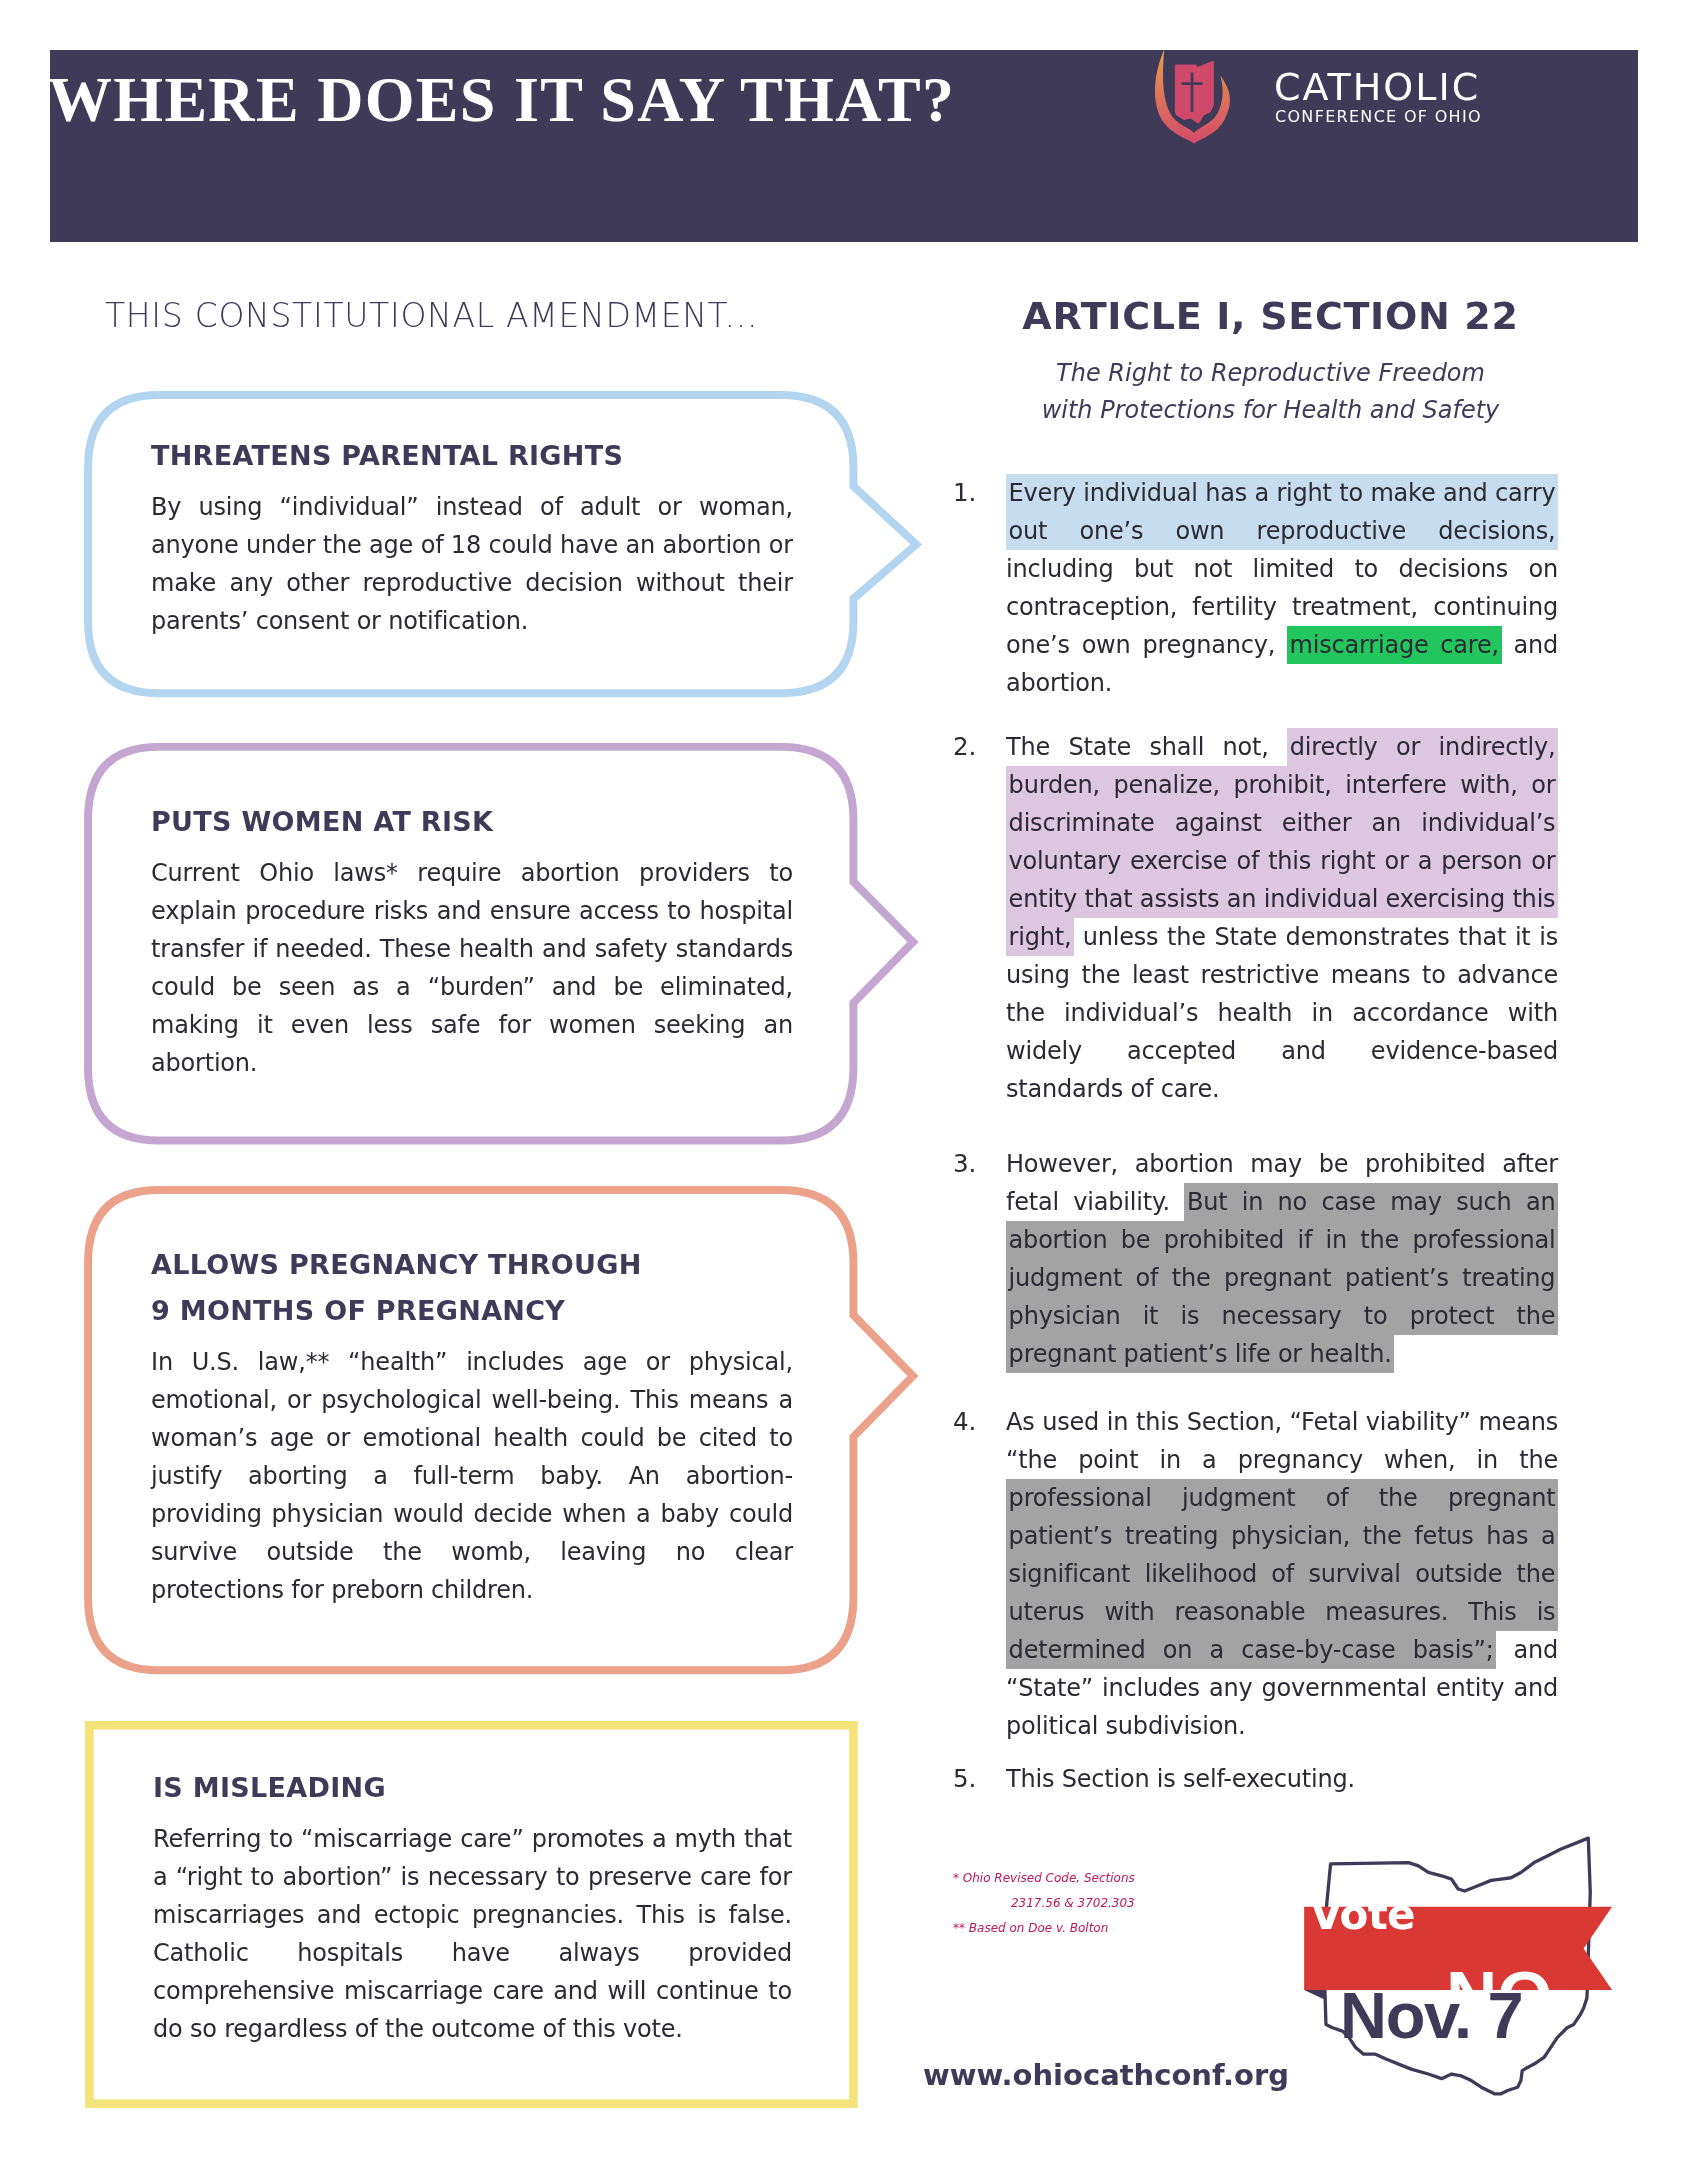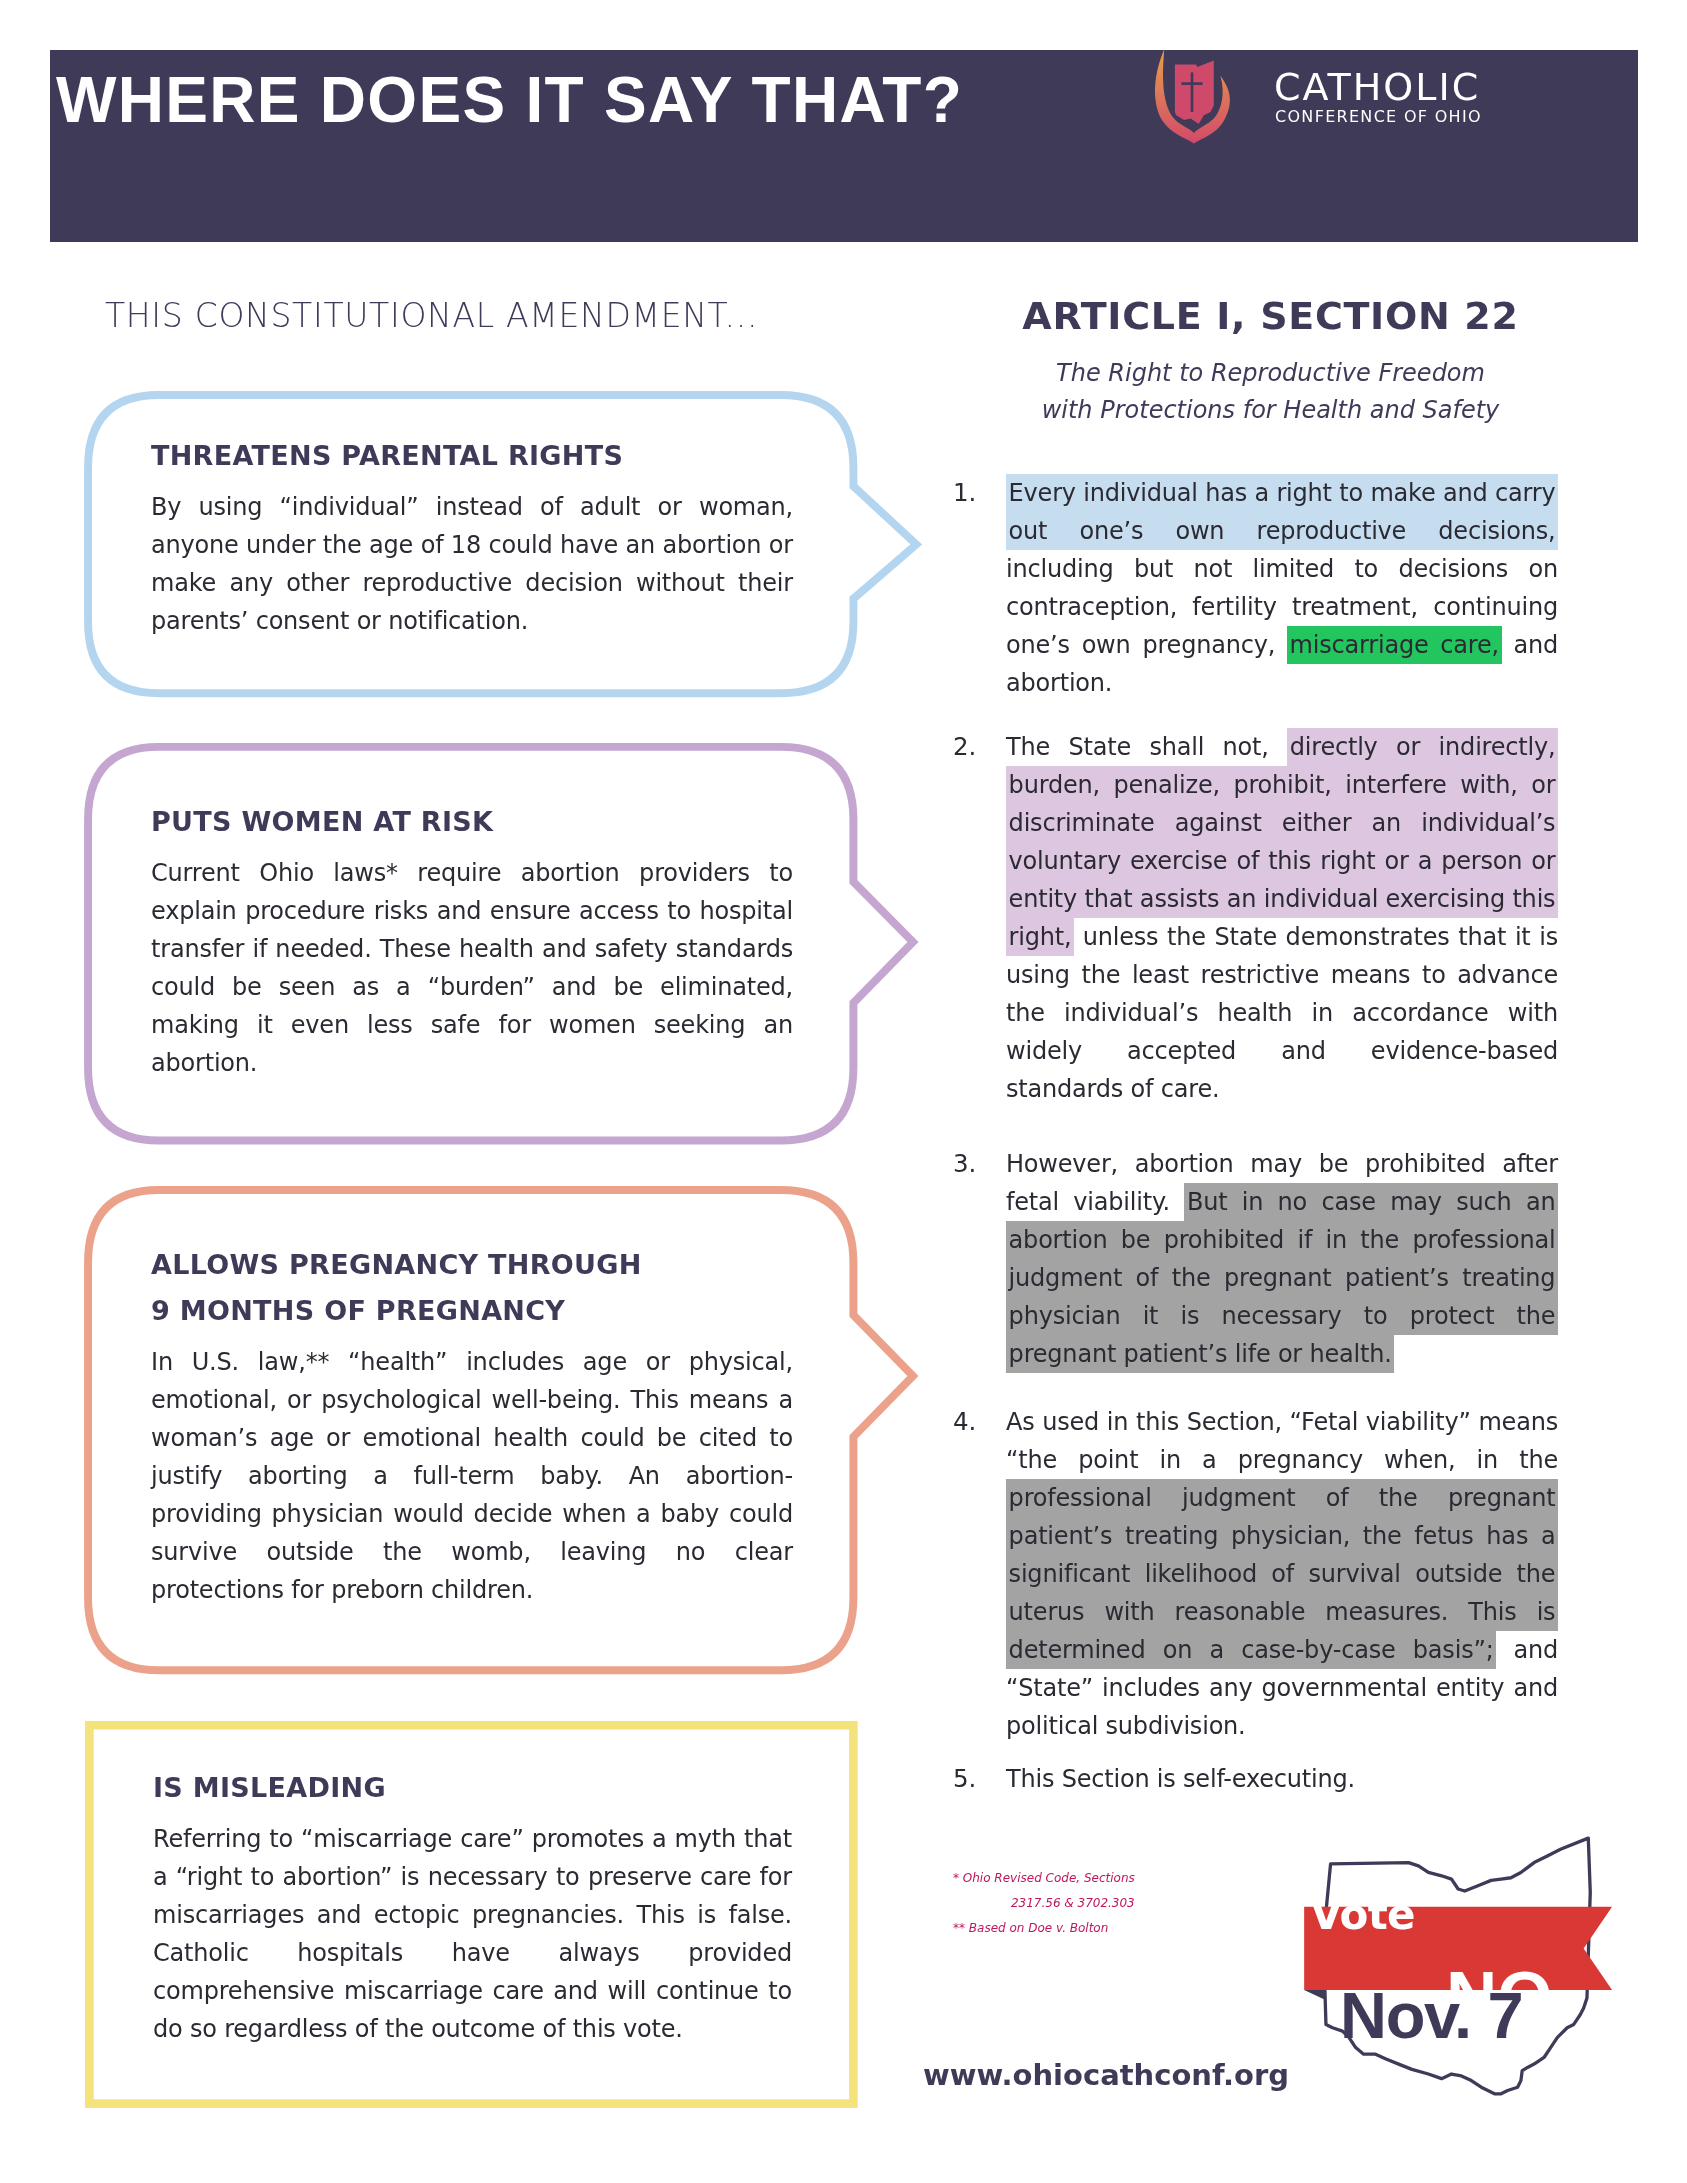--- a/index.html
+++ b/index.html
@@ -2,22 +2,22 @@
 <html style="font-size:10.6px"><head>
 <meta charset="utf-8">
 <style>
   html, body { margin: 0; padding: 0; background: #ffffff; }
   body { width: 1687px; height: 2183px; position: relative; overflow: hidden;
          font-family: "Liberation Sans", "DejaVu Sans", sans-serif; color: #2b2a33; }
   .abs { position: absolute; }
 
   
   #header { left: 50px; top: 50px; width: 1588px; height: 192px; background: #3e3a58; }
-  #header-title { left: 56px; top: 63px; font-size: 64px; font-weight: 700; color: #ffffff;
-                  letter-spacing: 1.3px; white-space: nowrap; font-family: Liberation Sans, sans-serif; }
+  #header-title { left: 48px; top: 63px; font-size: 64px; font-weight: 700; color: #ffffff;
+                  letter-spacing: 1.3px; white-space: nowrap; font-family: Liberation Serif, serif; }
   #logo-mark { left: 1151px; top: 46px; width: 86px; height: 99px; }
   #logo-name { left: 1274px; top: 65px; font-size: 38px; color: #ffffff; letter-spacing: 2px;
                font-family: "DejaVu Sans", sans-serif; font-weight: 400; white-space: nowrap; }
   #logo-sub { left: 1275px; top: 107px; font-size: 16px; color: #ffffff; letter-spacing: 1.3px;
               font-family: "DejaVu Sans", sans-serif; white-space: nowrap; }
 
   
   #left-heading { left: 105px; top: 296px; font-size: 33px; color: #3e3a58; letter-spacing: 0.7px;
                   font-family: "DejaVu Sans", sans-serif; font-weight: 300; white-space: nowrap; }
   #right-heading { left: 953px; width: 635px; top: 294px; text-align: center; font-size: 38px;

